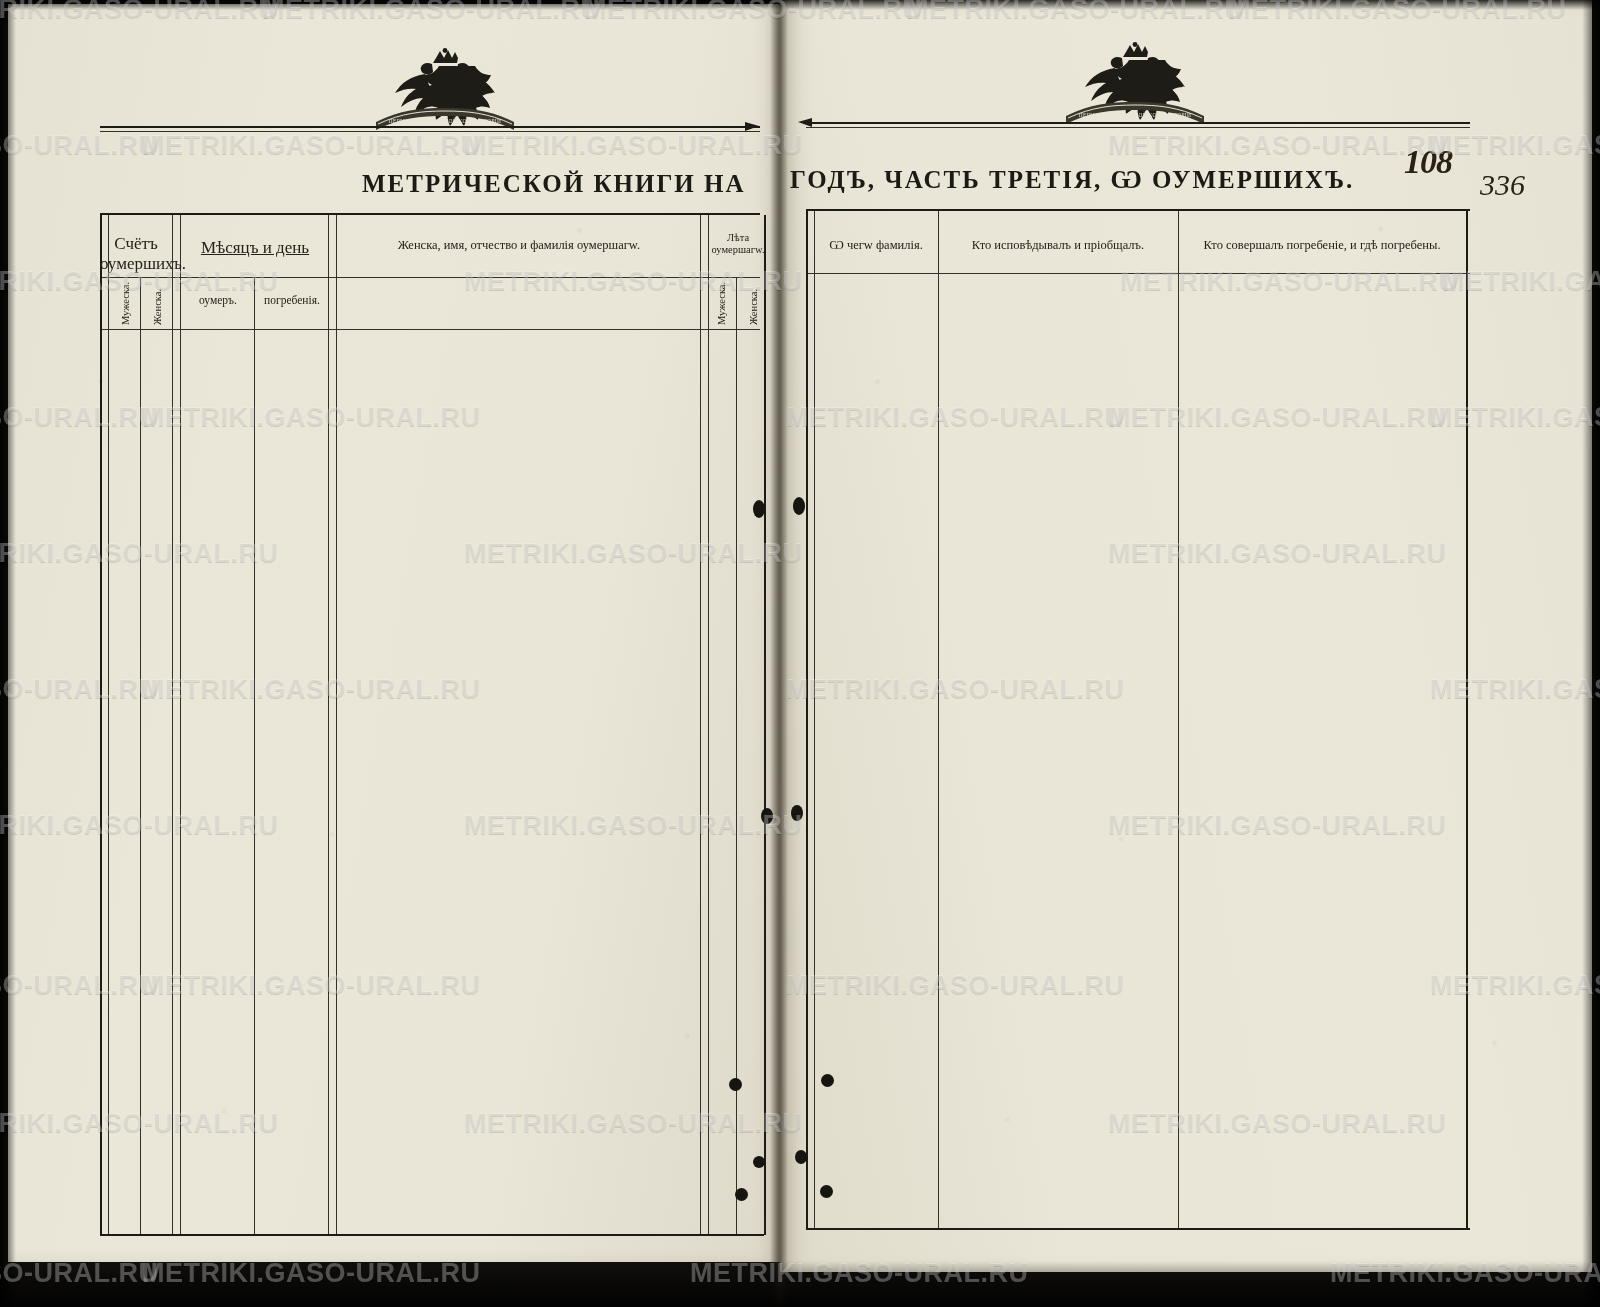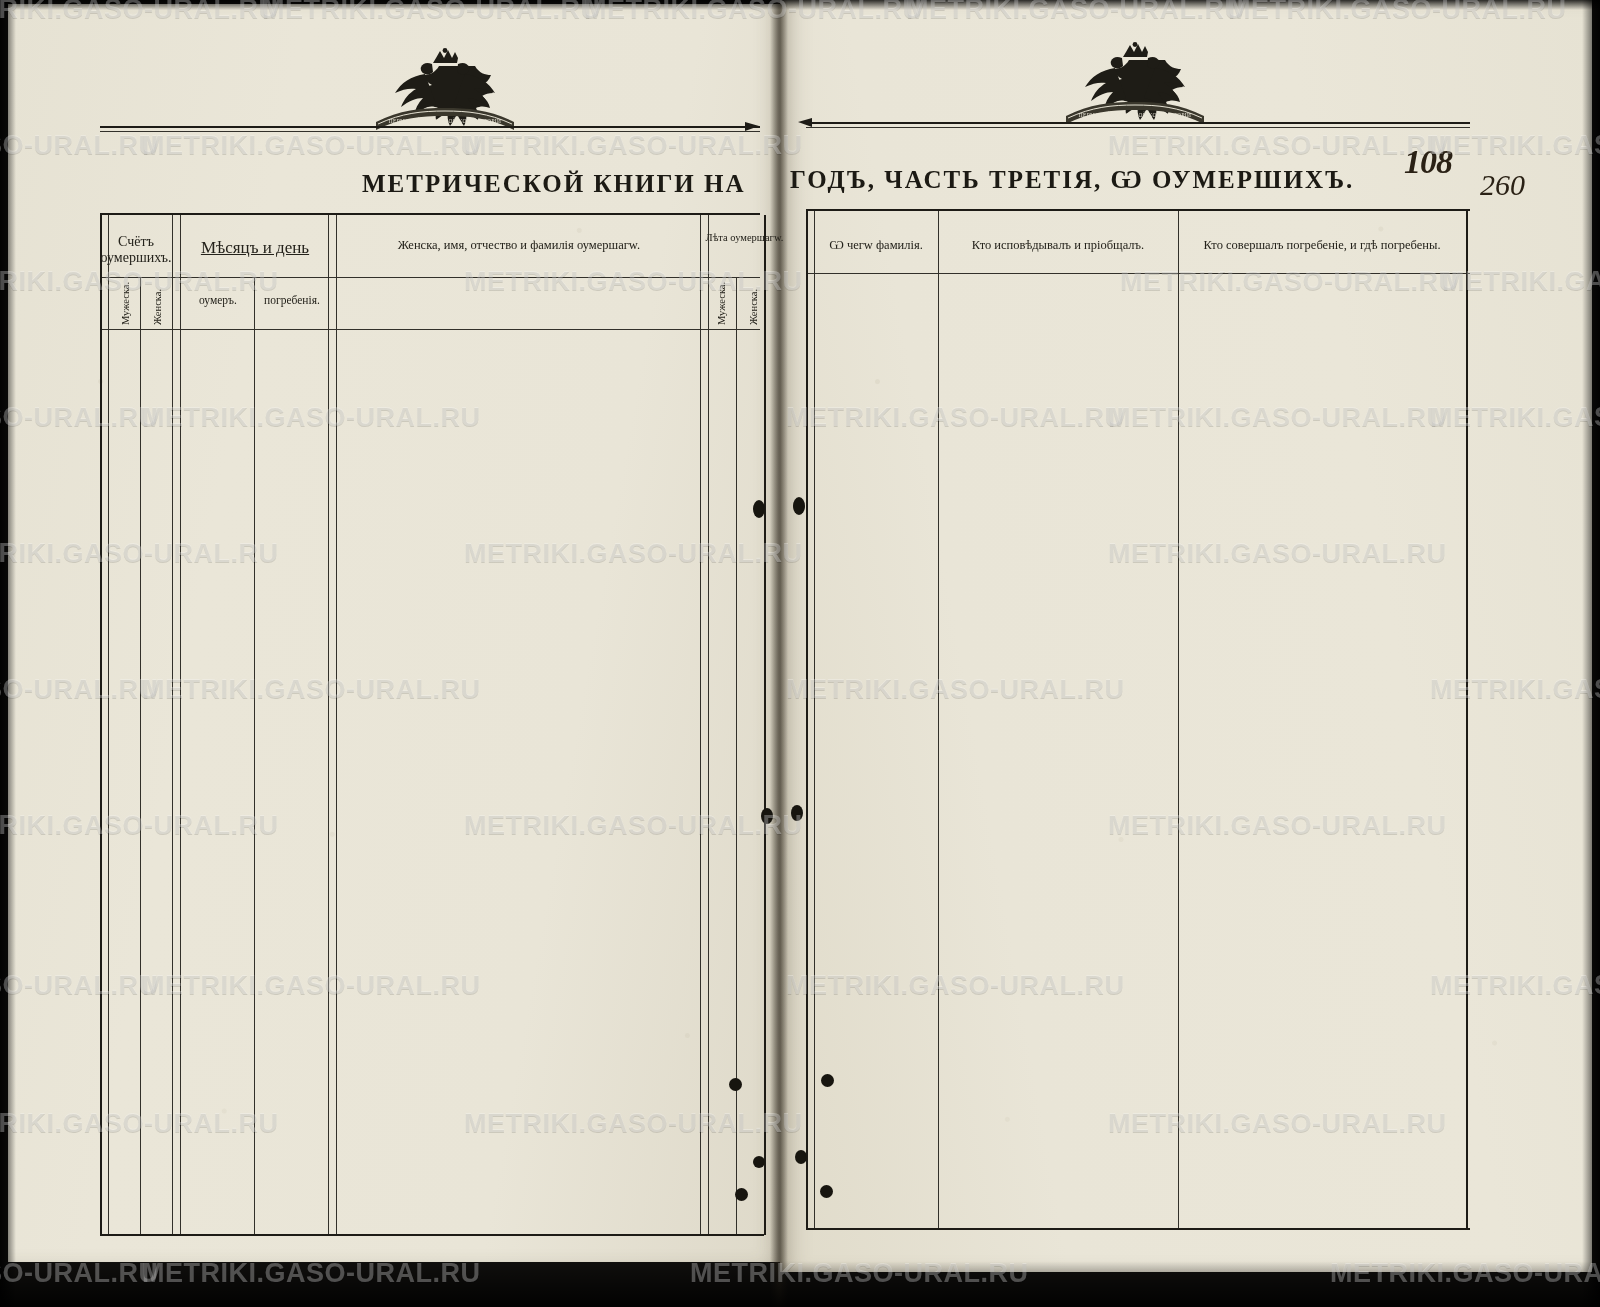--- a/index.html
+++ b/index.html
@@ -229,48 +229,48 @@
   <div class="rule" style="left:745px; top:122px; width:14px; height:9px; background:#1d1b16; clip-path:polygon(0 0,100% 45%,0 100%);"></div>
   <div class="rule" style="left:798px; top:118px; width:14px; height:9px; background:#1d1b16; clip-path:polygon(100% 0,0 45%,100% 100%);"></div>
 
   <div class="hdr-title" style="left:790px; top:166px; font-size:25px; font-weight:bold;">ГОДЪ, ЧАСТЬ ТРЕТIЯ, Ѡ ОУМЕРШИХЪ.</div>
   <div class="hdr-title" style="left:362px; top:170px; font-size:25px; font-weight:bold;">МЕТРИЧЕСКОЙ КНИГИ НА</div>
 
   <div class="rule hline thick" style="left:100px; top:213px; width:660px; height:2px;"></div>
   <div class="rule hline thick" style="left:806px; top:209px; width:664px; height:2px;"></div>
 
   <div class="folio folio-stamp" style="left:1404px; top:143px; font-size:34px;">108</div>
-  <div class="folio" style="left:1480px; top:168px; font-size:30px;">260</div>
+  <div class="folio" style="left:1480px; top:168px; font-size:30px;">336</div>
 
   <div class="rule hline" style="left:100px; top:277px; width:660px;"></div>
   <div class="rule hline" style="left:100px; top:329px; width:660px;"></div>
 
   <div class="rule vline thick" style="left:100px; top:215px; height:1020px; width:2px;"></div>
   <div class="rule vline" style="left:108px; top:215px; height:1020px;"></div>
   <div class="rule vline" style="left:140px; top:277px; height:958px;"></div>
   <div class="rule vline" style="left:172px; top:215px; height:1020px;"></div>
   <div class="rule vline" style="left:180px; top:215px; height:1020px;"></div>
   <div class="rule vline" style="left:254px; top:277px; height:958px;"></div>
   <div class="rule vline" style="left:328px; top:215px; height:1020px;"></div>
   <div class="rule vline" style="left:336px; top:215px; height:1020px;"></div>
   <div class="rule vline" style="left:700px; top:215px; height:1020px;"></div>
   <div class="rule vline" style="left:708px; top:215px; height:1020px;"></div>
   <div class="rule vline" style="left:736px; top:277px; height:958px;"></div>
   <div class="rule vline thick" style="left:764px; top:215px; height:1020px; width:2px;"></div>
 
-  <div class="col-label" style="left:100px; top:234px; width:72px; font-size:14px;">
+  <div class="col-label" style="left:100px; top:234px; width:72px; font-size:17px;">
     <span>Счётъ оумершихъ.</span>
   </div>
   <div class="col-label" style="left:182px; top:238px; width:146px; font-size:17px;text-decoration:underline;">
     <span>Мѣсяцъ и день</span>
   </div>
   <div class="col-label" style="left:338px; top:238px; width:362px; font-size:12.5px;">
     <span>Женска, имя, отчество и фамилiя оумершагw.</span>
   </div>
-  <div class="col-label" style="left:702px; top:232px; width:85px; font-size:10.5px;">
+  <div class="col-label" style="left:702px; top:232px; width:72px; font-size:10.5px;">
     <span>Лѣта оумершагw.</span>
   </div>
 
   <div class="vert-label" style="left:120px; top:325px; font-size:10.5px;">Мужеска.</div>
   <div class="vert-label" style="left:152px; top:325px; font-size:10.5px;">Женска.</div>
   <div class="vert-label" style="left:716px; top:325px; font-size:10.5px;">Мужеска.</div>
   <div class="vert-label" style="left:748px; top:325px; font-size:10.5px;">Женска.</div>
 
   <div class="col-label" style="left:182px; top:294px; width:72px; font-size:11.5px;">оумеръ.</div>
   <div class="col-label" style="left:256px; top:294px; width:72px; font-size:11.5px;">погребенiя.</div>

